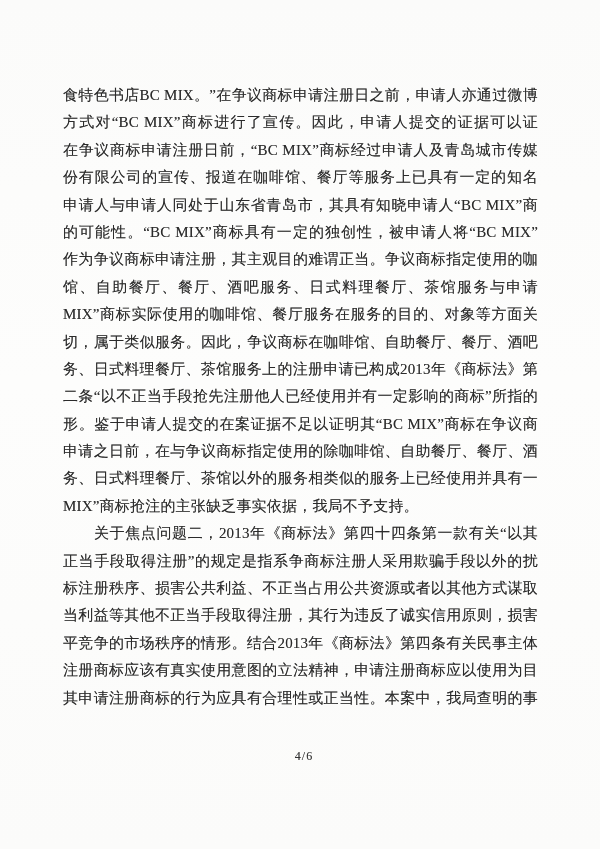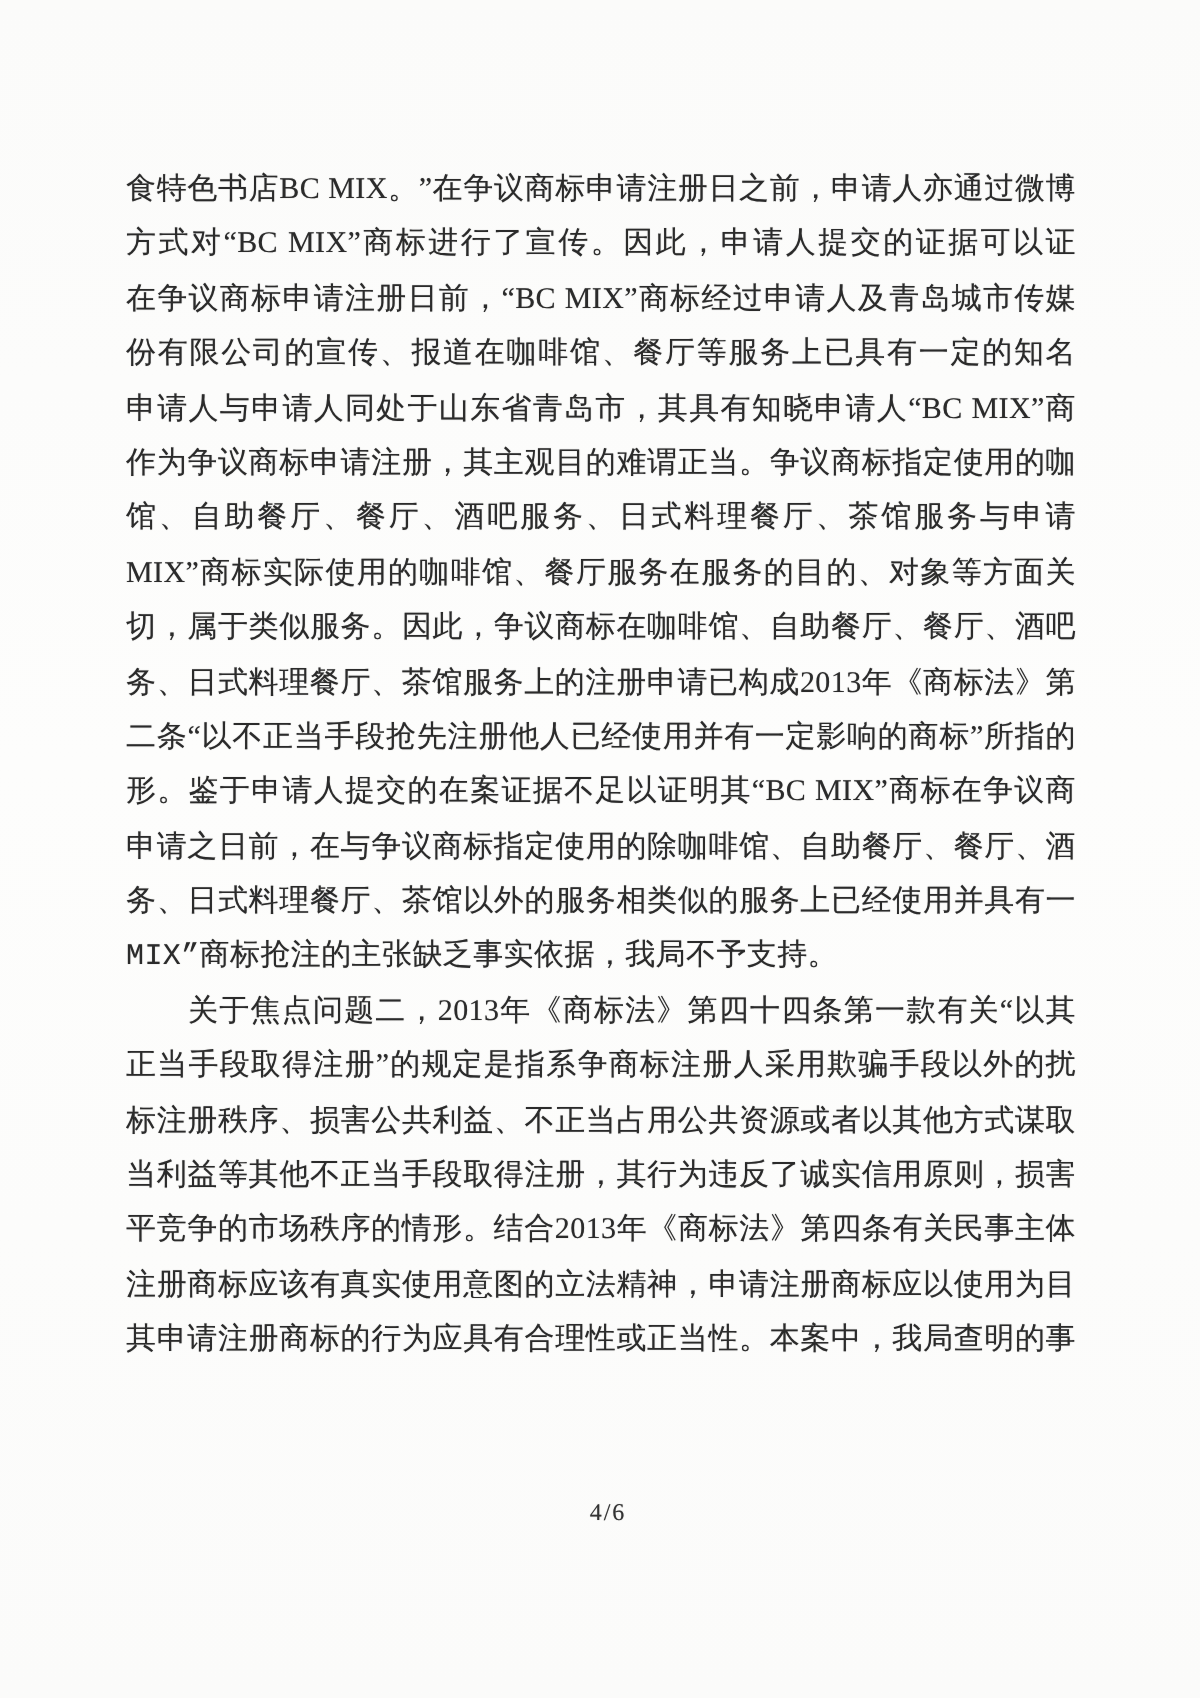--- a/index.html
+++ b/index.html
@@ -32,21 +32,20 @@
     color: #2b2b2b;
     text-align: justify;
     text-align-last: justify;
     text-justify: inter-character;
     overflow: hidden;
     text-shadow: 0 0 0.5px rgba(40,40,40,0.45);
     letter-spacing: 0.2px;
   }
   .line.para-end {
     text-align-last: left;
-    font-family: Liberation Mono, monospace;
   }
   .line.indent {
     text-indent: 31px;
   }
   .footer {
     position: absolute;
     top: 749px;
     left: 4px;
     width: 100%;
     text-align: center;
@@ -59,20 +58,21 @@
 </head>
 <body>
 
 <div class="page">
   <div class="body-text" id="paragraphs">
       <div class="line">食特色书店BC MIX。”在争议商标申请注册日之前，申请人亦通过微博等</div>
       <div class="line">方式对“BC MIX”商标进行了宣传。因此，申请人提交的证据可以证明，</div>
       <div class="line">在争议商标申请注册日前，“BC MIX”商标经过申请人及青岛城市传媒股</div>
       <div class="line">份有限公司的宣传、报道在咖啡馆、餐厅等服务上已具有一定的知名度。被</div>
       <div class="line">申请人与申请人同处于山东省青岛市，其具有知晓申请人“BC MIX”商标</div>
+      <div class="line">的可能性。“BC MIX”商标具有一定的独创性，被申请人将“BC MIX”</div>
       <div class="line">作为争议商标申请注册，其主观目的难谓正当。争议商标指定使用的咖啡</div>
       <div class="line">馆、自助餐厅、餐厅、酒吧服务、日式料理餐厅、茶馆服务与申请人“BC</div>
       <div class="line">MIX”商标实际使用的咖啡馆、餐厅服务在服务的目的、对象等方面关联密</div>
       <div class="line">切，属于类似服务。因此，争议商标在咖啡馆、自助餐厅、餐厅、酒吧服</div>
       <div class="line">务、日式料理餐厅、茶馆服务上的注册申请已构成2013年《商标法》第三十</div>
       <div class="line">二条“以不正当手段抢先注册他人已经使用并有一定影响的商标”所指的情</div>
       <div class="line">形。鉴于申请人提交的在案证据不足以证明其“BC MIX”商标在争议商标</div>
       <div class="line">申请之日前，在与争议商标指定使用的除咖啡馆、自助餐厅、餐厅、酒吧服</div>
       <div class="line">务、日式料理餐厅、茶馆以外的服务相类似的服务上已经使用并具有一定影</div>
       <div class="line para-end">MIX”商标抢注的主张缺乏事实依据，我局不予支持。</div>

